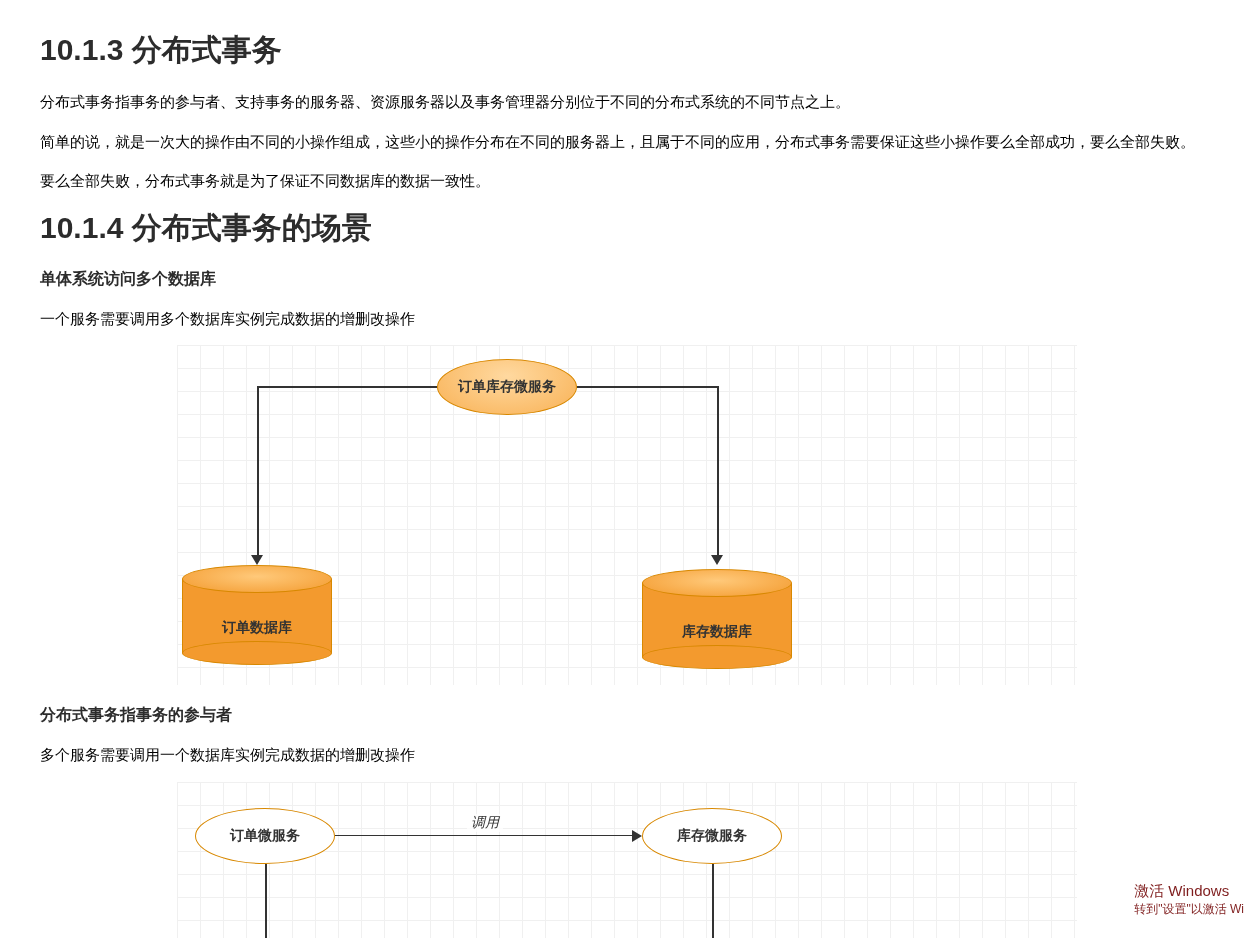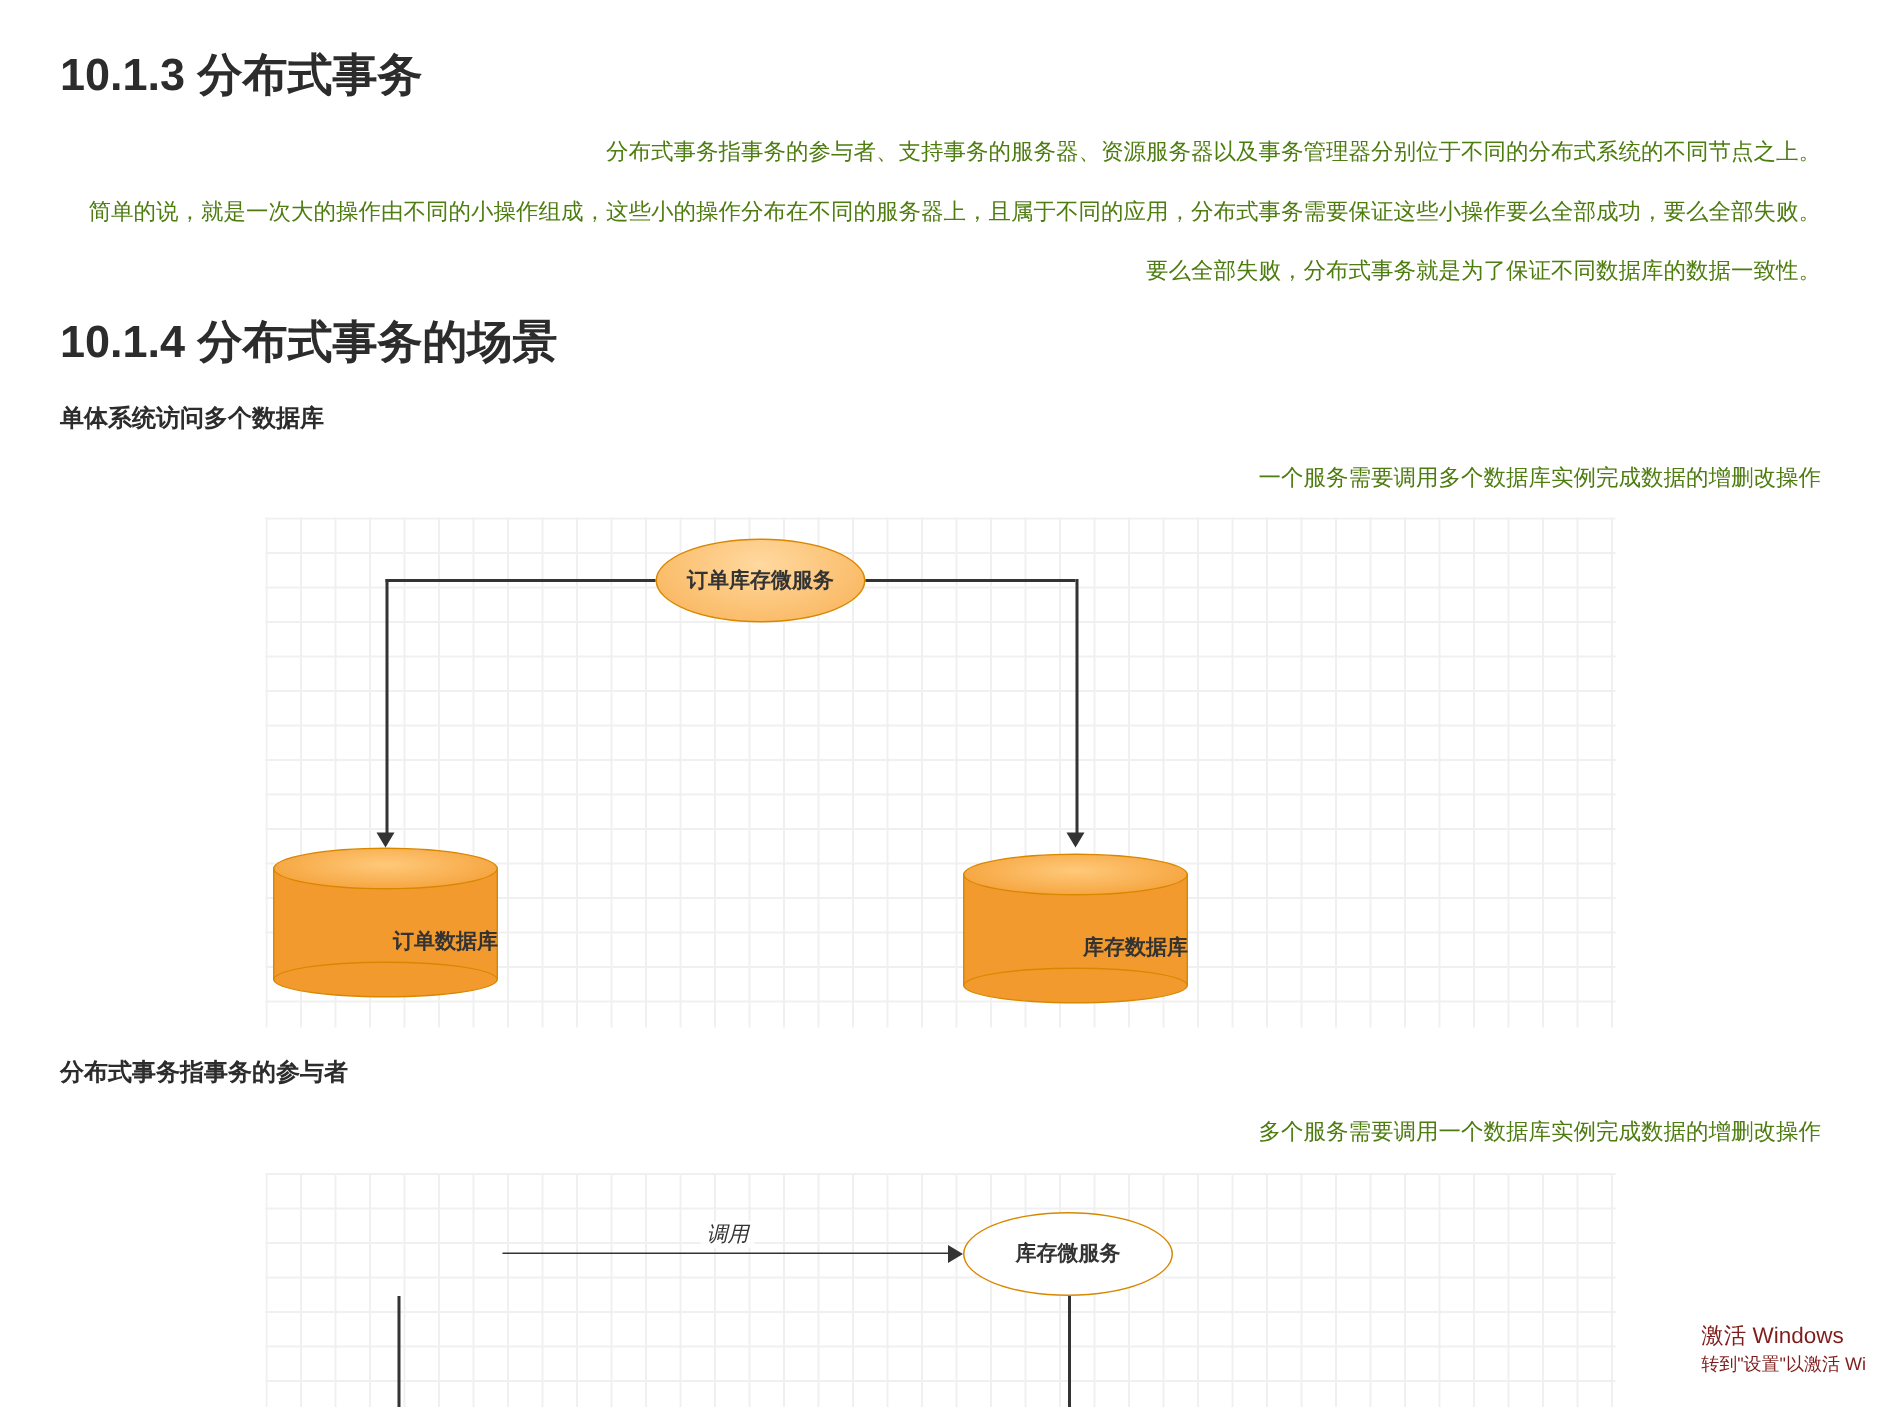--- a/index.html
+++ b/index.html
@@ -20,24 +20,23 @@
     }
     h3 {
       font-size: 16px;
       font-weight: bold;
       color: #2c2c2c;
       margin-top: 20px;
       margin-bottom: 16px;
     }
     p {
       font-size: 15px;
-      color: #4d7c0f;
+      color: #000000;
       line-height: 1.7;
       margin-bottom: 14px;
-      text-align: right;
     }
     .diagram {
       background-image:
         linear-gradient(to right, #f0f0f0 1px, transparent 1px),
         linear-gradient(to bottom, #f0f0f0 1px, transparent 1px);
       background-size: 23px 23px;
       background-color: #ffffff;
       margin: 14px auto 20px auto;
       position: relative;
       text-decoration: underline;
@@ -93,21 +92,21 @@
       position: absolute;
       left: 0; right: 0; bottom: 0;
       height: 24px;
       background: #f39a2e;
       border: 1.5px solid #d88800;
       border-radius: 50%;
     }
     .cyl-label {
       position: absolute;
       width: 100%;
-      text-align: right;
+      text-align: center;
       top: 54px;
       font-size: 14px;
       font-weight: bold;
       color: #333;
       z-index: 3;
     }
     .arrow-line {
       position: absolute;
       background: #333;
     }
@@ -185,20 +184,23 @@
     <div class="cyl-top"></div>
     <div class="cyl-label">库存数据库</div>
   </div>
 </div>
 
 <h3>分布式事务指事务的参与者</h3>
 <p>多个服务需要调用一个数据库实例完成数据的增删改操作</p>
 
 <div class="diagram diagram2">
 
+  <div class="ellipse ellipse-white" style="left:18px; top:26px; width:140px; height:56px;">
+    <span>订单微服务</span>
+  </div>
 
   <div class="ellipse ellipse-white" style="left:465px; top:26px; width:140px; height:56px;">
     <span>库存微服务</span>
   </div>
 
   <div class="arrow-line" style="left:158px; top:53px; width:300px; height:1.5px;"></div>
   <div class="arrowhead right" style="left:455px; top:48px;"></div>
   <div class="edge-label" style="left:290px; top:32px;">调用</div>
 
   <div class="arrow-line" style="left:88px; top:82px; width:1.5px; height:98px;"></div>

